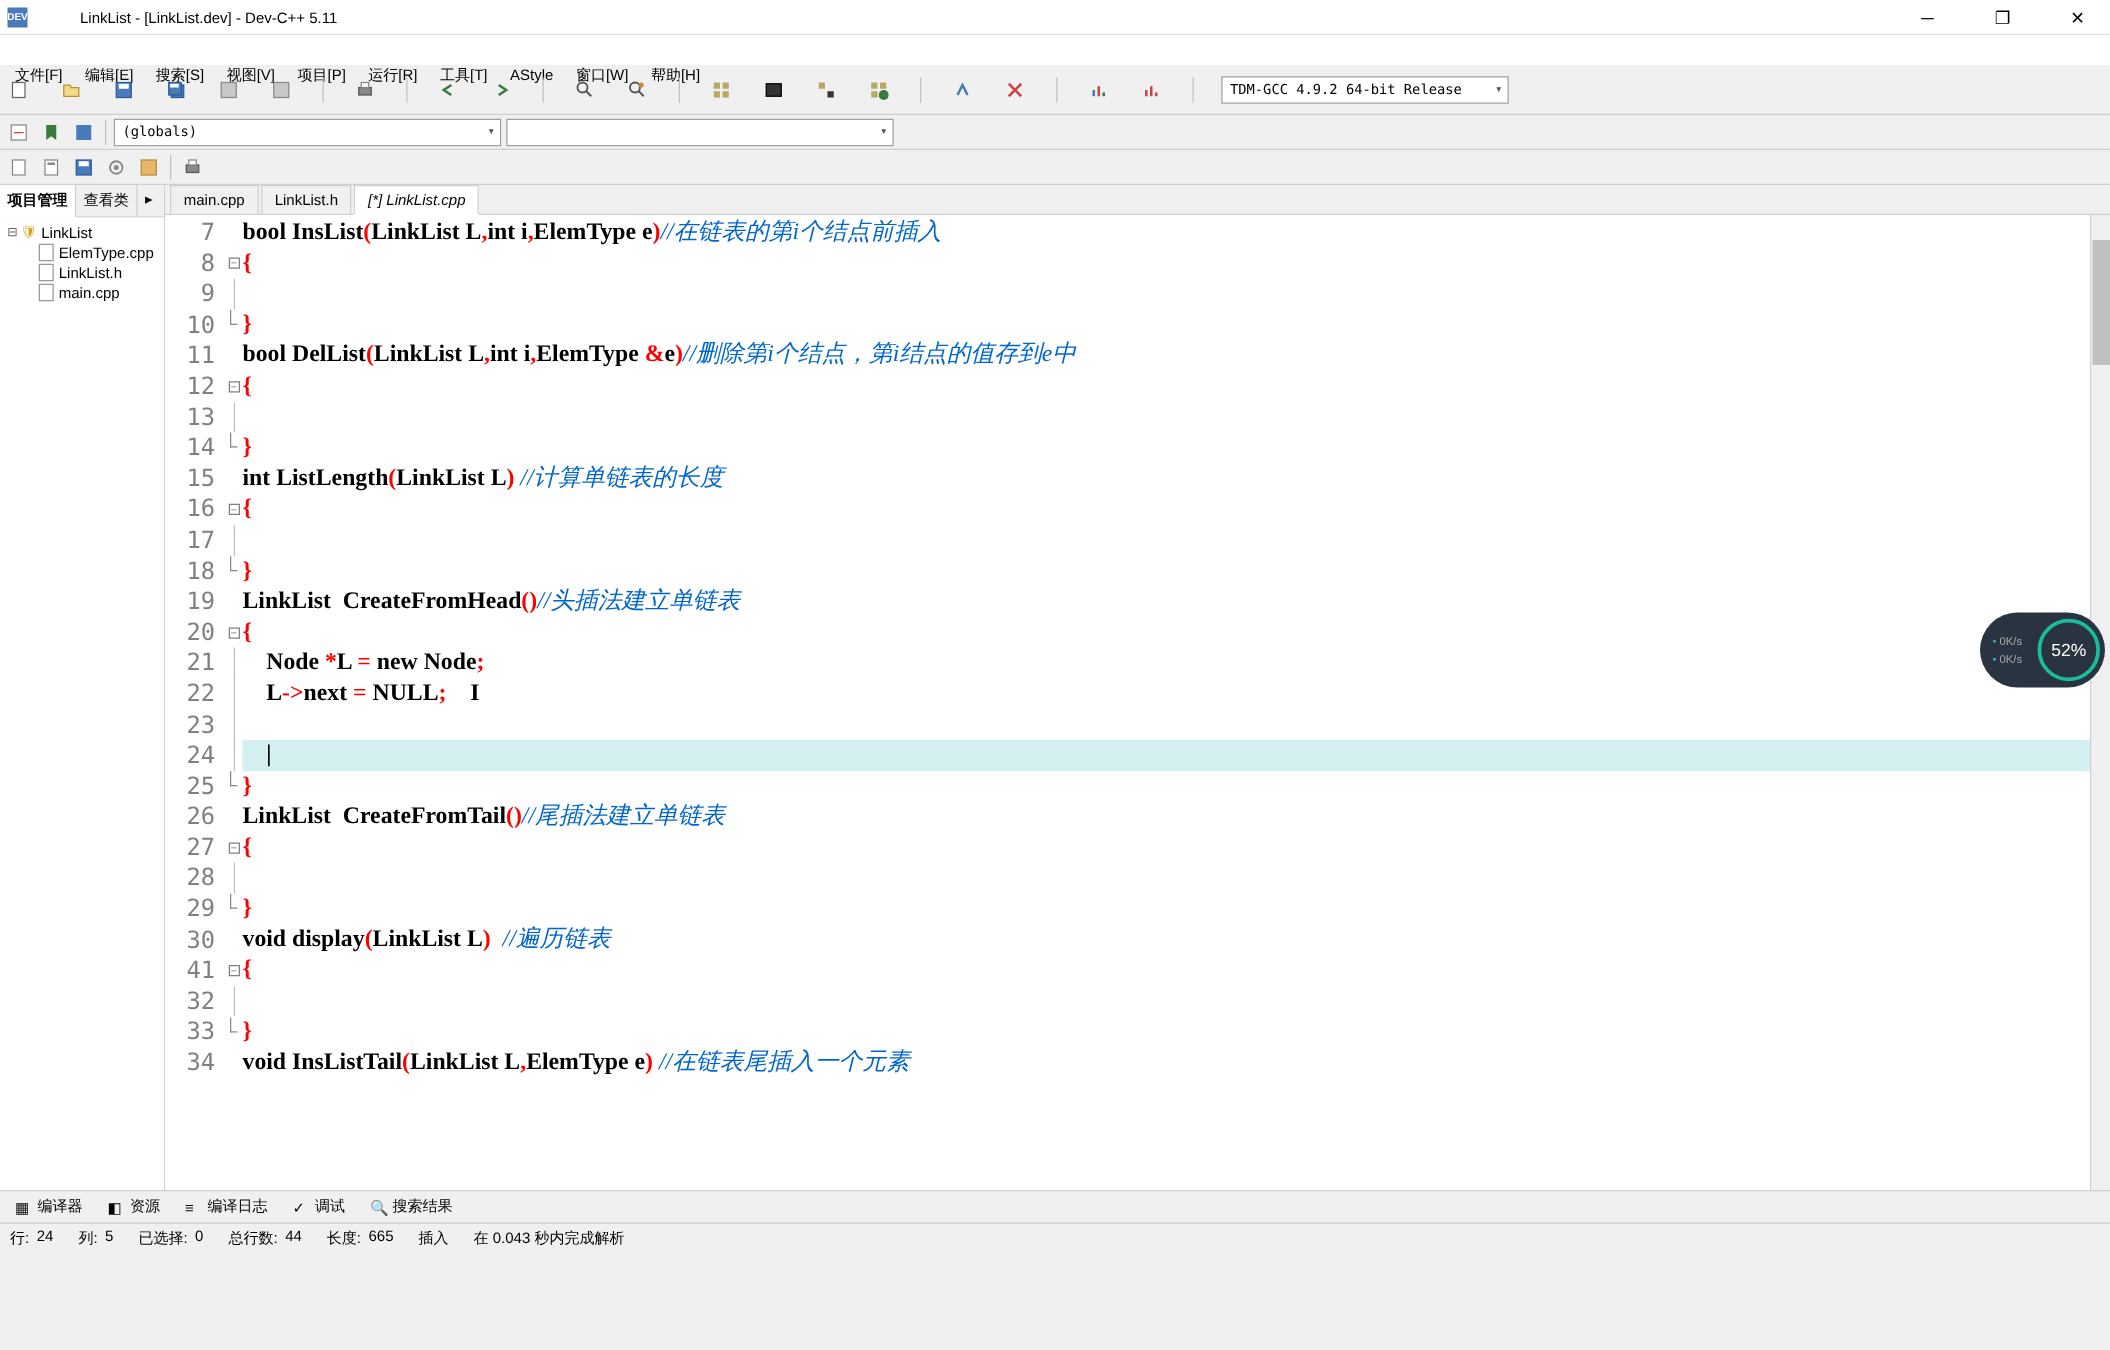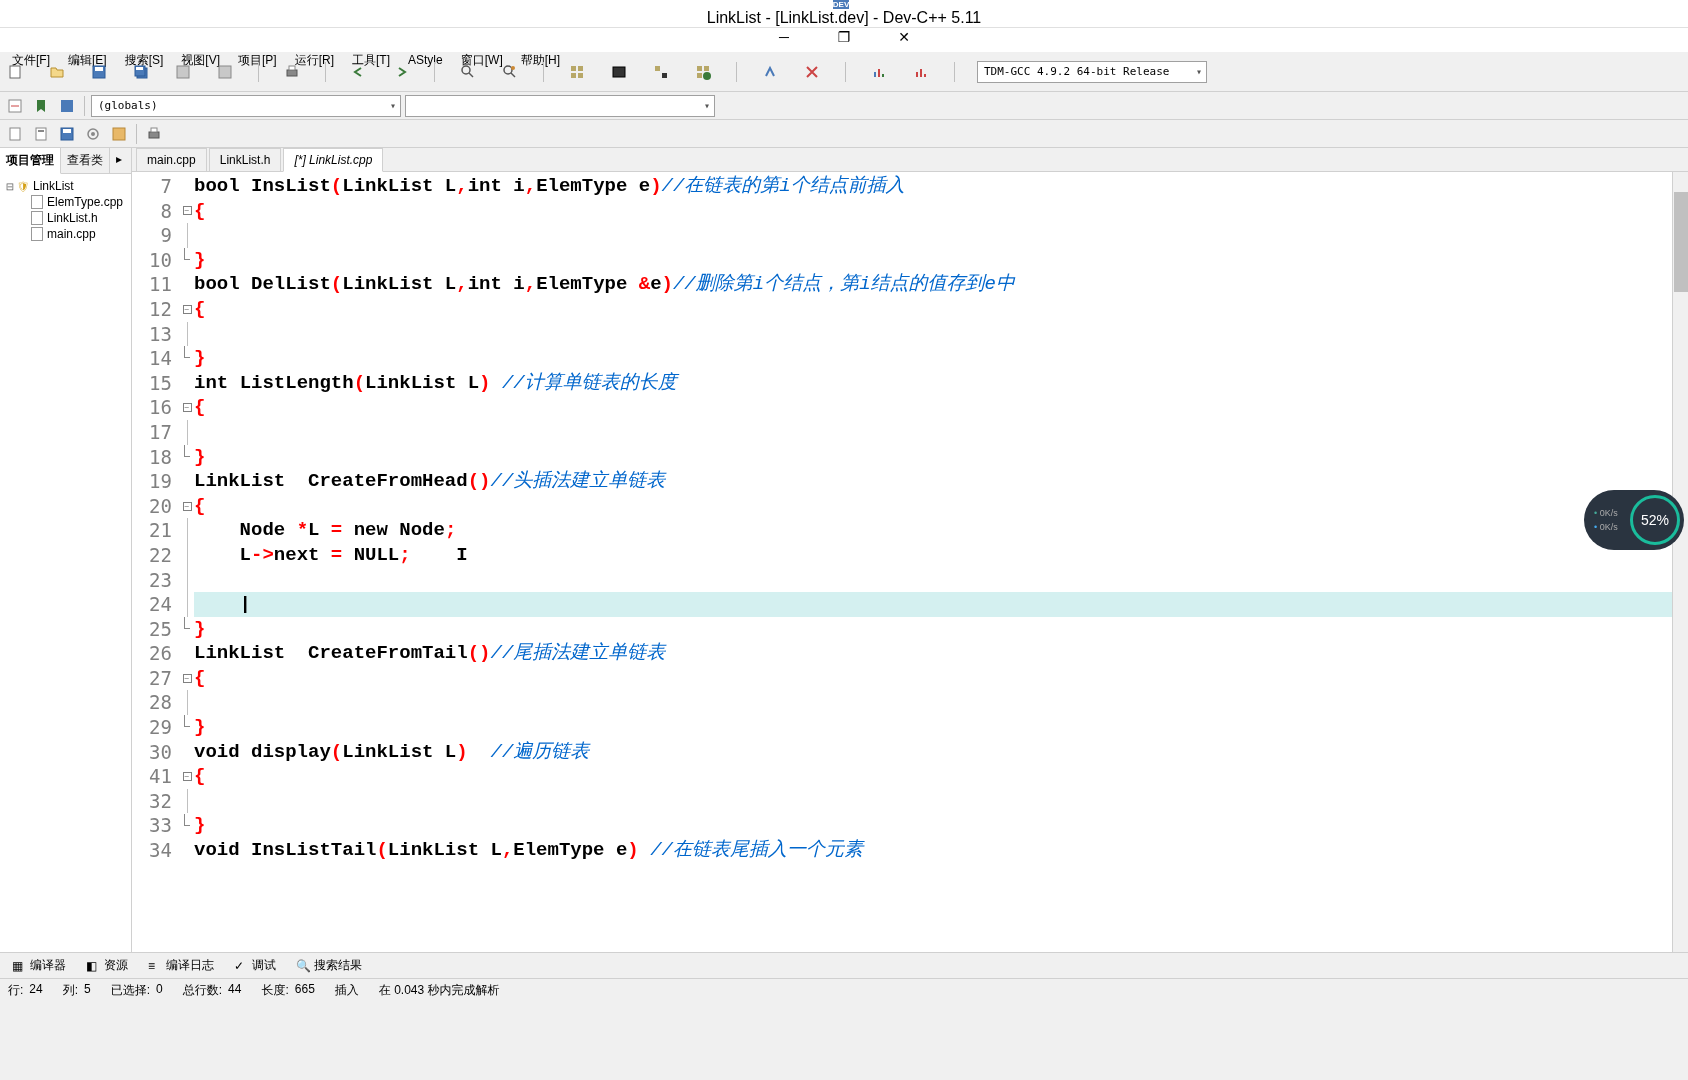--- a/index.html
+++ b/index.html
@@ -1,19 +1,19 @@
 <!DOCTYPE html>
 <html><head>
 <meta charset="utf-8">
 <style>
 * { margin: 0; padding: 0; box-sizing: border-box; }
 body { font-family: "Microsoft YaHei", Tahoma, sans-serif; font-size: 12px; background: #f0f0f0; color: #000; overflow: hidden; height: 1080px; width: 1688px; }
-.titlebar { height: 28px; background: #fff; display: flex; align-items: center; padding: 0 6px; border-bottom: 1px solid #e0e0e0; flex-direction: column; }
+.titlebar { height: 28px; background: #fff; display: flex; align-items: center; padding: 0 6px; border-bottom: 1px solid #e0e0e0; }
 .titlebar .icon { width: 16px; height: 16px; background: #4a7ab8; margin-right: 6px; display: flex; align-items: center; justify-content: center; color: #fff; font-size: 8px; font-weight: bold; }
-.title-text { flex: 1; font-size: 16px; }
+.title-text { flex: 1; font-size: 12px; margin-left: 36px; }
 .winbtns { display: flex; gap: 20px; }
 .winbtn { width: 40px; height: 20px; display: flex; align-items: center; justify-content: center; cursor: pointer; font-size: 14px; }
 .menubar { height: 24px; background: #fff; display: flex; align-items: center; padding: 0 4px; gap: 2px; }
 .menu-item { padding: 2px 8px; cursor: pointer; font-size: 12px; margin-top: 40px; }
 .toolbar { height: 40px; background: #f0f0f0; display: flex; align-items: center; padding: 0 4px; gap: 20px; border-bottom: 1px solid #d0d0d0; }
 .toolbar2 { height: 28px; background: #f0f0f0; display: flex; align-items: center; padding: 0 4px; gap: 4px; border-bottom: 1px solid #d0d0d0; text-align: center; }
 .toolbar3 { height: 28px; background: #f0f0f0; display: flex; align-items: center; padding: 0 4px; gap: 4px; border-bottom: 1px solid #d0d0d0; }
 .tbbtn { width: 22px; height: 22px; display: flex; align-items: center; justify-content: center; cursor: pointer; border: 1px solid transparent; }
 .tbsep { width: 1px; height: 20px; background: #c0c0c0; margin: 0 2px; }
 .combo { height: 22px; border: 1px solid #a0a0a0; background: #fff; padding: 0 18px 0 6px; font-size: 11px; font-family: monospace; position: relative; display: flex; align-items: center; cursor: pointer; }
@@ -33,21 +33,21 @@
 .tree-child { padding-left: 28px; }
 .editor-area { flex: 1; display: flex; flex-direction: column; }
 .editor-tabs { height: 24px; background: #f0f0f0; display: flex; align-items: flex-end; border-bottom: 1px solid #d0d0d0; padding-left: 4px; }
 .ed-tab { padding: 4px 10px; font-size: 12px; cursor: pointer; border: 1px solid #d0d0d0; border-bottom: none; background: #f0f0f0; margin-right: 2px; }
 .ed-tab.active { background: #fff; border-bottom: 1px solid #fff; margin-bottom: -1px; font-style: italic; }
 .code-view { flex: 1; display: flex; overflow: hidden; background: #fff; }
 .gutter { width: 48px; background: #fff; text-align: right; padding-right: 8px; font-family: Consolas, monospace; font-size: 19px; color: #808080; line-height: 24.6px; padding-top: 2px; }
 .fold-col { width: 14px; background: #fff; font-family: Consolas, monospace; font-size: 12px; color: #808080; line-height: 24.6px; padding-top: 2px; }
 .fold-col .f { height: 24.6px; display: flex; align-items: center; justify-content: center; }
 .fold-box { width: 9px; height: 9px; border: 1px solid #808080; font-size: 8px; line-height: 7px; text-align: center; color: #808080; }
-.code-body { flex: 1; font-family: Liberation Mono, monospace; font-size: 19px; line-height: 24.6px; white-space: pre; padding-top: 2px; position: relative; font-weight: bold; }
+.code-body { flex: 1; font-family: Liberation Serif, serif; font-size: 19px; line-height: 24.6px; white-space: pre; padding-top: 2px; position: relative; font-weight: bold; }
 .code-body .ln { height: 24.6px; }
 .kw { color: #000; font-weight: bold; }
 .fn { color: #000; }
 .tp { color: #000; font-weight: bold; }
 .cm { color: #0066cc; font-style: italic; font-weight: normal; }
 .op { color: #ff0000; }
 .brace { color: #ff0000; }
 .cursor-line { background: #d4f0f0; }
 .scrollbar-v { width: 16px; background: #f0f0f0; border-left: 1px solid #d0d0d0; position: relative; }
 .scroll-thumb { position: absolute; top: 20px; width: 14px; left: 1px; height: 100px; background: #c0c0c0; }

